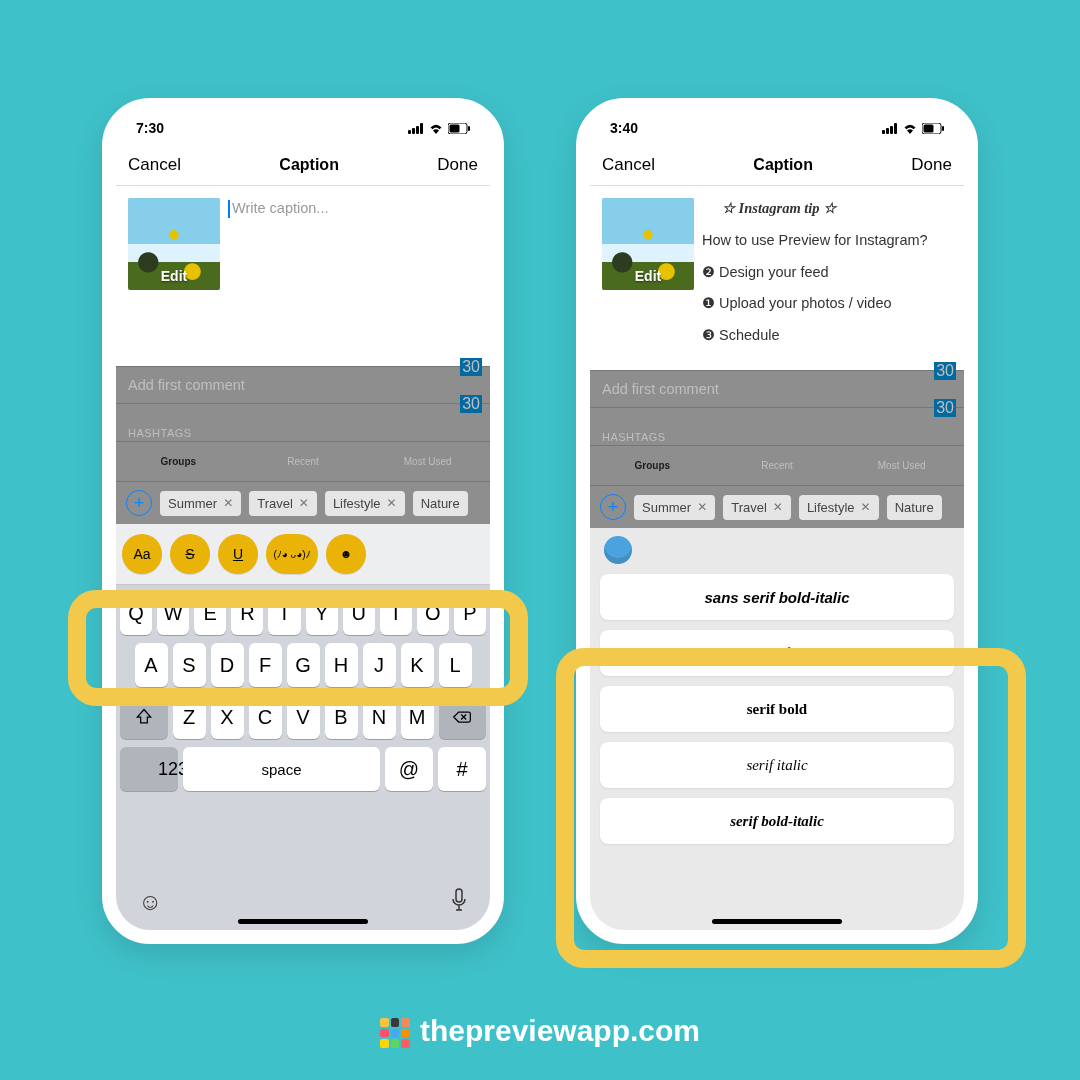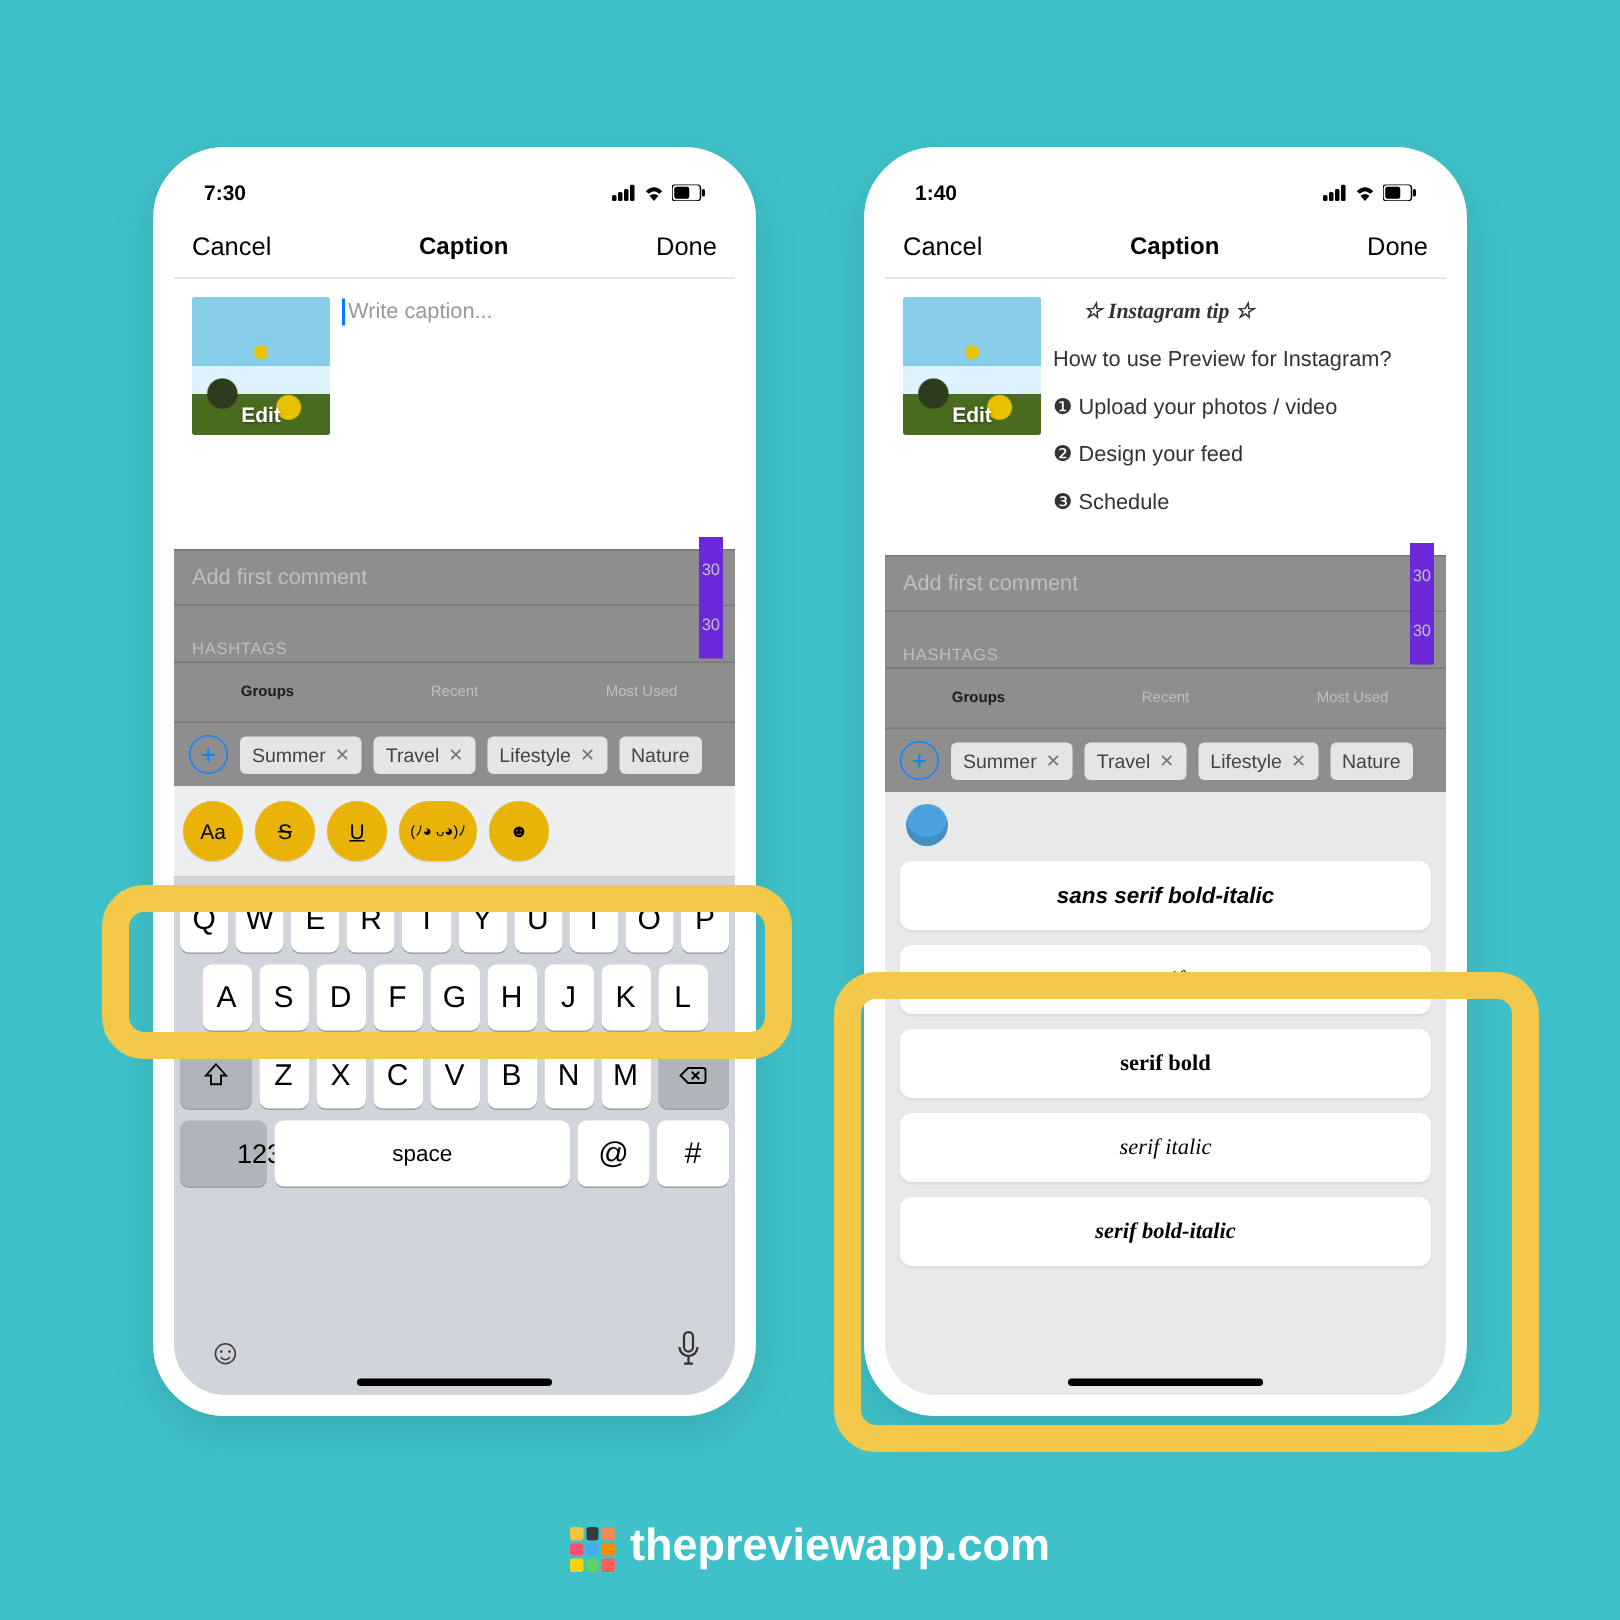--- a/index.html
+++ b/index.html
@@ -109,24 +109,24 @@
     border-top: 1px solid #777;
     padding: 10px 12px;
     position: relative;
     font-size: 14.5px;
     color: #bfbfbf;
   }
   .count30 {
     position: absolute;
     right: 8px;
     top: -9px;
-    font-size: 11px;
+    font-size: 16px;
     color: #bfbfbf;
-    background:#6d28d9;
-    padding:16px 2px;
+    background:#0369a1;
+    padding:0 2px;
   }
   .hashtags-label {
     font-size: 11px;
     color: #bfbfbf;
     padding: 6px 12px 2px;
     letter-spacing: .5px;
   }
   .tabs-row {
     display: flex;
     height: 40px;
@@ -428,21 +428,21 @@
           </span>
         </div>
         <div class="home-indicator"></div>
       </div>
     </div>
   </div>
 
   <div class="phone">
     <div class="screen">
       <div class="status-bar">
-        <span>1:40</span>
+        <span>3:40</span>
         <span class="status-icons">
           <svg width="16" height="11" viewBox="0 0 16 11">
               <rect x="0" y="7" width="3" height="4" rx="1"></rect>
               <rect x="4" y="5" width="3" height="6" rx="1"></rect>
               <rect x="8" y="3" width="3" height="8" rx="1"></rect>
               <rect x="12" y="0" width="3" height="11" rx="1"></rect>
             </svg>
           <svg width="16" height="12" viewBox="0 0 16 12">
               <path d="M8 12 L5 8.5 Q8 6 11 8.5 Z M2.5 5.5 Q8 0 13.5 5.5 L11.5 7.2 Q8 3.8 4.5 7.2 Z"></path>
             </svg>
@@ -458,22 +458,22 @@
         <span class="nav-title">Caption</span>
         <span>Done</span>
       </div>
       <div class="caption-area" style="min-height:184px">
         <div class="thumb">
           <span class="thumb-label">Edit</span>
         </div>
         <div class="caption-text">
           <div class="caption-line caption-title">☆ Instagram tip ☆</div>
           <div class="caption-line">How to use Preview for Instagram?</div>
+          <div class="caption-line">❷ Design your feed</div>
           <div class="caption-line">❶ Upload your photos / video</div>
-          <div class="caption-line">❷ Design your feed</div>
           <div class="caption-line">❸ Schedule</div>
         </div>
       </div>
 
       <div class="gray-section">
         <div class="gray-row">
           <span class="count30">30</span>
           <span>Add first comment</span>
         </div>
         <div class="gray-row" style="height:18px;padding:0;">

